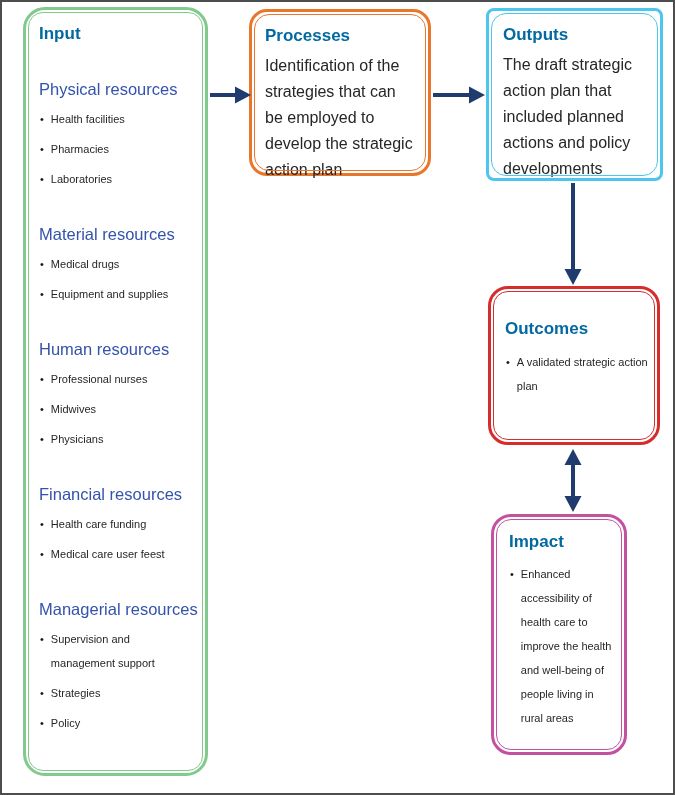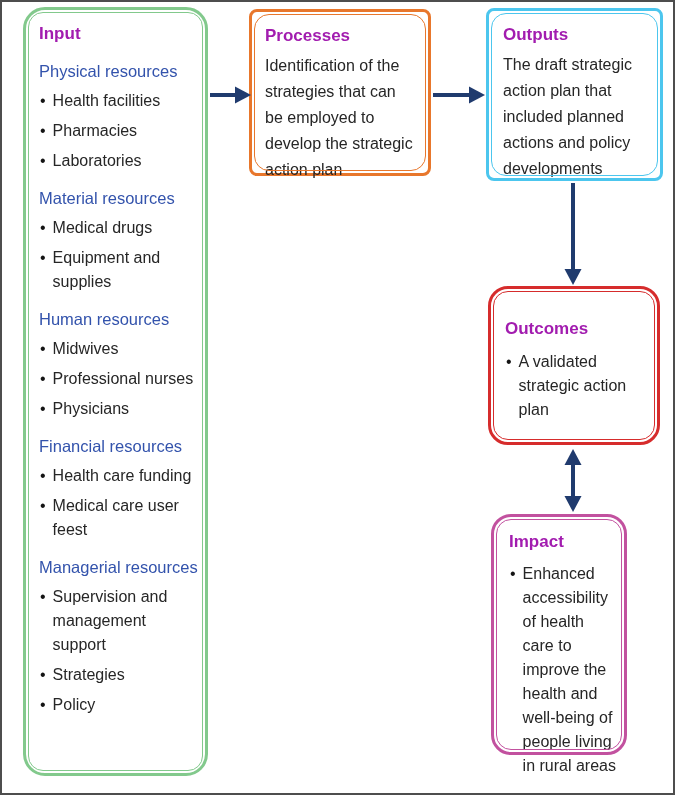--- a/index.html
+++ b/index.html
@@ -23,34 +23,34 @@
     position:absolute;
     inset:2px;
     border-radius:15px;
     border:1.5px solid;
     border-color:inherit;
     pointer-events:none;
   }
   .box-title{
     font-weight:bold;
     font-size:17px;
-    color:#a21caf;
+    color:#0369a1;
     line-height:24px;
   }
   .section-heading{
     color:#3353ac;
     font-size:16.5px;
     line-height:24px;
-    margin:13px 0 3px 0;
+    margin:31px 0 3px 0;
     white-space:nowrap;
   }
   .bullet{
     display:flex;
     gap:7px;
-    font-size:16px;
+    font-size:11px;
     line-height:24px;
     margin:6px 0 0 1px;
   }
   .bullet::before{
     content:"\2022";
     flex:0 0 auto;
     color:#141414;
   }
   .body-text{
     font-size:16px;
@@ -61,21 +61,21 @@
   
   .input-box{
     left:21px;top:5px;width:185px;height:769px;
     border:3px solid #82c98c;border-color:#82c98c;
     border-radius:22px;
     padding:12px 10px 0 13px;
   }
   .processes-box{
     left:247px;top:7px;width:182px;height:167px;
     border:3px solid #e8772c;border-color:#e8772c;
-    border-radius:8px;
+    border-radius:18px;
     padding:12px 11px 0 13px;
   }
   .outputs-box{
     left:484px;top:6px;width:177px;height:173px;
     border:3px solid #4cc6ee;border-color:#4cc6ee;
     border-radius:8px;
     padding:12px 12px 8px 14px;
   }
   .outcomes-box{
     left:486px;top:284px;width:172px;height:159px;
@@ -122,24 +122,24 @@
           <span>Medical drugs</span>
         </div>
       <div class="bullet">
           <span>Equipment and supplies</span>
         </div>
     </div>
 
     <div>
       <div class="section-heading">Human resources</div>
       <div class="bullet">
+          <span>Professional nurses</span>
+        </div>
+      <div class="bullet">
           <span>Midwives</span>
-        </div>
-      <div class="bullet">
-          <span>Professional nurses</span>
         </div>
       <div class="bullet">
           <span>Physicians</span>
         </div>
     </div>
 
     <div>
       <div class="section-heading">Financial resources</div>
       <div class="bullet">
           <span>Health care funding</span>

